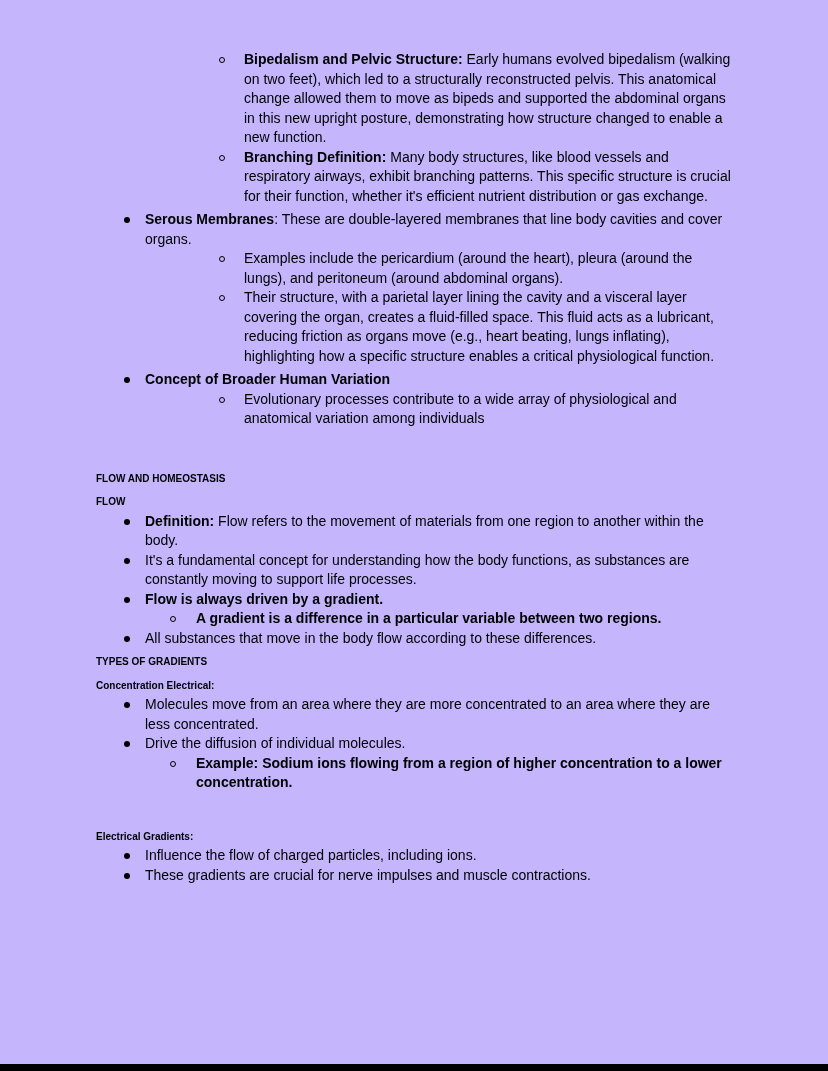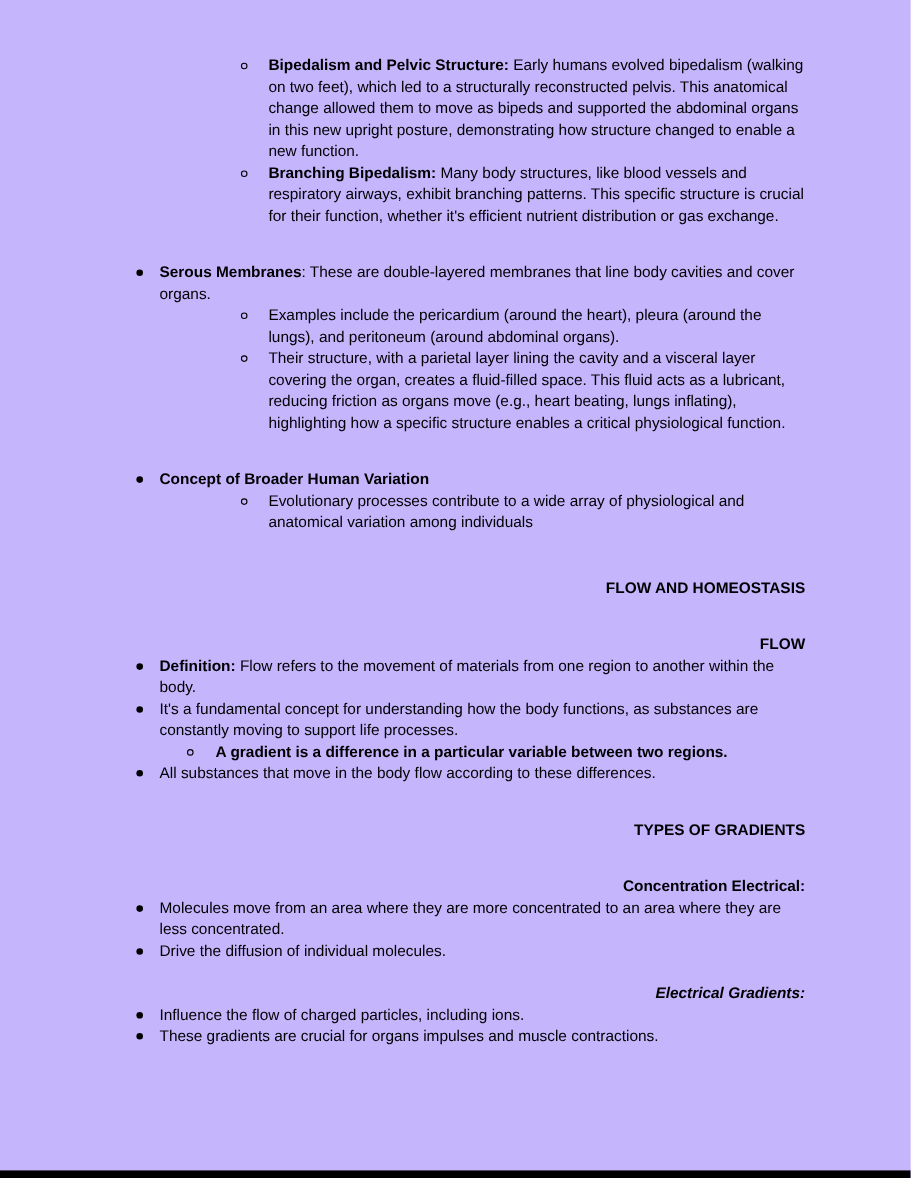--- a/index.html
+++ b/index.html
@@ -27,45 +27,45 @@
     top: 7px;
     width: 6px;
     height: 6px;
     border-radius: 50%;
   }
   .disc { background: #000000; }
   .circle { border: 1.2px solid #000000; background: transparent; }
   .l1 .bullet { left: 28px; }
   .l2 .bullet { left: 74px; }
   .l3 .bullet { left: 123px; }
-  .heading { font-weight: bold; font-size: 14px; line-height: 19.5px; text-align: right; }
-  .mt20 { margin-top: 32px; }
+  .heading { font-weight: bold; font-size: 10px; line-height: 19.5px; }
+  .mt20 { margin-top: 4px; }
   .mt40 { margin-top: 40px; }
-  .mt42 { margin-top: 19px; font-style: italic; }
+  .mt42 { margin-top: 34px; }
   .bottom-bar {
     position: absolute;
     left: 0; bottom: 0;
     width: 100%; height: 7px;
     background: #000000;
   }
 </style>
 </head>
 <body>
 
 <div class="page">
   <div class="content">
 
     <div class="li l3">
       <span class="bullet circle"></span>
       <p><b>Bipedalism and Pelvic Structure:</b><span> Early humans evolved bipedalism (walking on two feet), which led to a structurally reconstructed pelvis. This anatomical change allowed them to move as bipeds and supported the abdominal organs in this new upright posture, demonstrating how structure changed to enable a new function.</span></p>
     </div>
 
     <div class="li l3">
       <span class="bullet circle"></span>
-      <p><b>Branching Bipedalism:</b><span> Many body structures, like blood vessels and respiratory airways, exhibit branching patterns. This specific structure is crucial for their function, whether it's efficient nutrient distribution or gas exchange.</span></p>
+      <p><b>Branching Definition:</b><span> Many body structures, like blood vessels and respiratory airways, exhibit branching patterns. This specific structure is crucial for their function, whether it's efficient nutrient distribution or gas exchange.</span></p>
     </div>
 
     <div class="li l1 mt20">
       <span class="bullet disc"></span>
       <p><b>Serous Membranes</b><span>: These are double-layered membranes that line body cavities and cover organs.</span></p>
     </div>
 
     <div class="li l3">
       <span class="bullet circle"></span>
       <p><span>Examples include the pericardium (around the heart), pleura (around the lungs), and peritoneum (around abdominal organs).</span></p>
@@ -93,20 +93,24 @@
     <div class="li l1">
       <span class="bullet disc"></span>
       <p><b>Definition:</b><span> Flow refers to the movement of materials from one region to another within the body.</span></p>
     </div>
 
     <div class="li l1">
       <span class="bullet disc"></span>
       <p><span>It's a fundamental concept for understanding how the body functions, as substances are constantly moving to support life processes.</span></p>
     </div>
 
+    <div class="li l1">
+      <span class="bullet disc"></span>
+      <p><b>Flow is always driven by a gradient.</b></p>
+    </div>
 
     <div class="li l2">
       <span class="bullet circle"></span>
       <p><span>A gradient is a difference in a particular variable between two regions.</span></p>
     </div>
 
     <div class="li l1">
       <span class="bullet disc"></span>
       <p><span>All substances that move in the body flow according to these differences.</span></p>
     </div>
@@ -118,29 +122,33 @@
     <div class="li l1">
       <span class="bullet disc"></span>
       <p><span>Molecules move from an area where they are more concentrated to an area where they are less concentrated.</span></p>
     </div>
 
     <div class="li l1">
       <span class="bullet disc"></span>
       <p><span>Drive the diffusion of individual molecules.</span></p>
     </div>
 
+    <div class="li l2">
+      <span class="bullet circle"></span>
+      <p><span>Example: Sodium ions flowing from a region of higher concentration to a lower concentration.</span></p>
+    </div>
 
     <p class="heading mt42">Electrical Gradients:</p>
 
     <div class="li l1">
       <span class="bullet disc"></span>
       <p><span>Influence the flow of charged particles, including ions.</span></p>
     </div>
 
     <div class="li l1">
       <span class="bullet disc"></span>
-      <p><span>These gradients are crucial for organs impulses and muscle contractions.</span></p>
+      <p><span>These gradients are crucial for nerve impulses and muscle contractions.</span></p>
     </div>
 
   </div>
 
   <div class="bottom-bar"></div>
 </div>
 
 </body></html>

